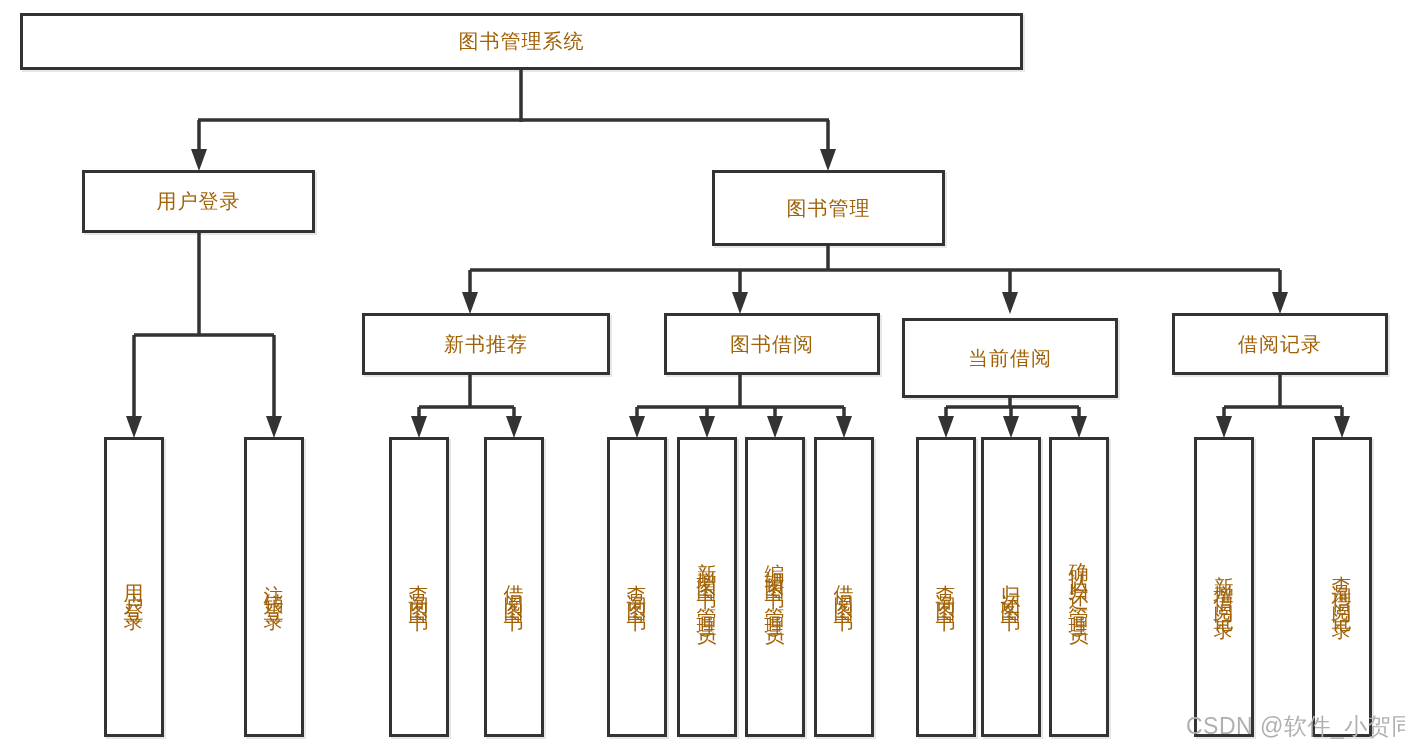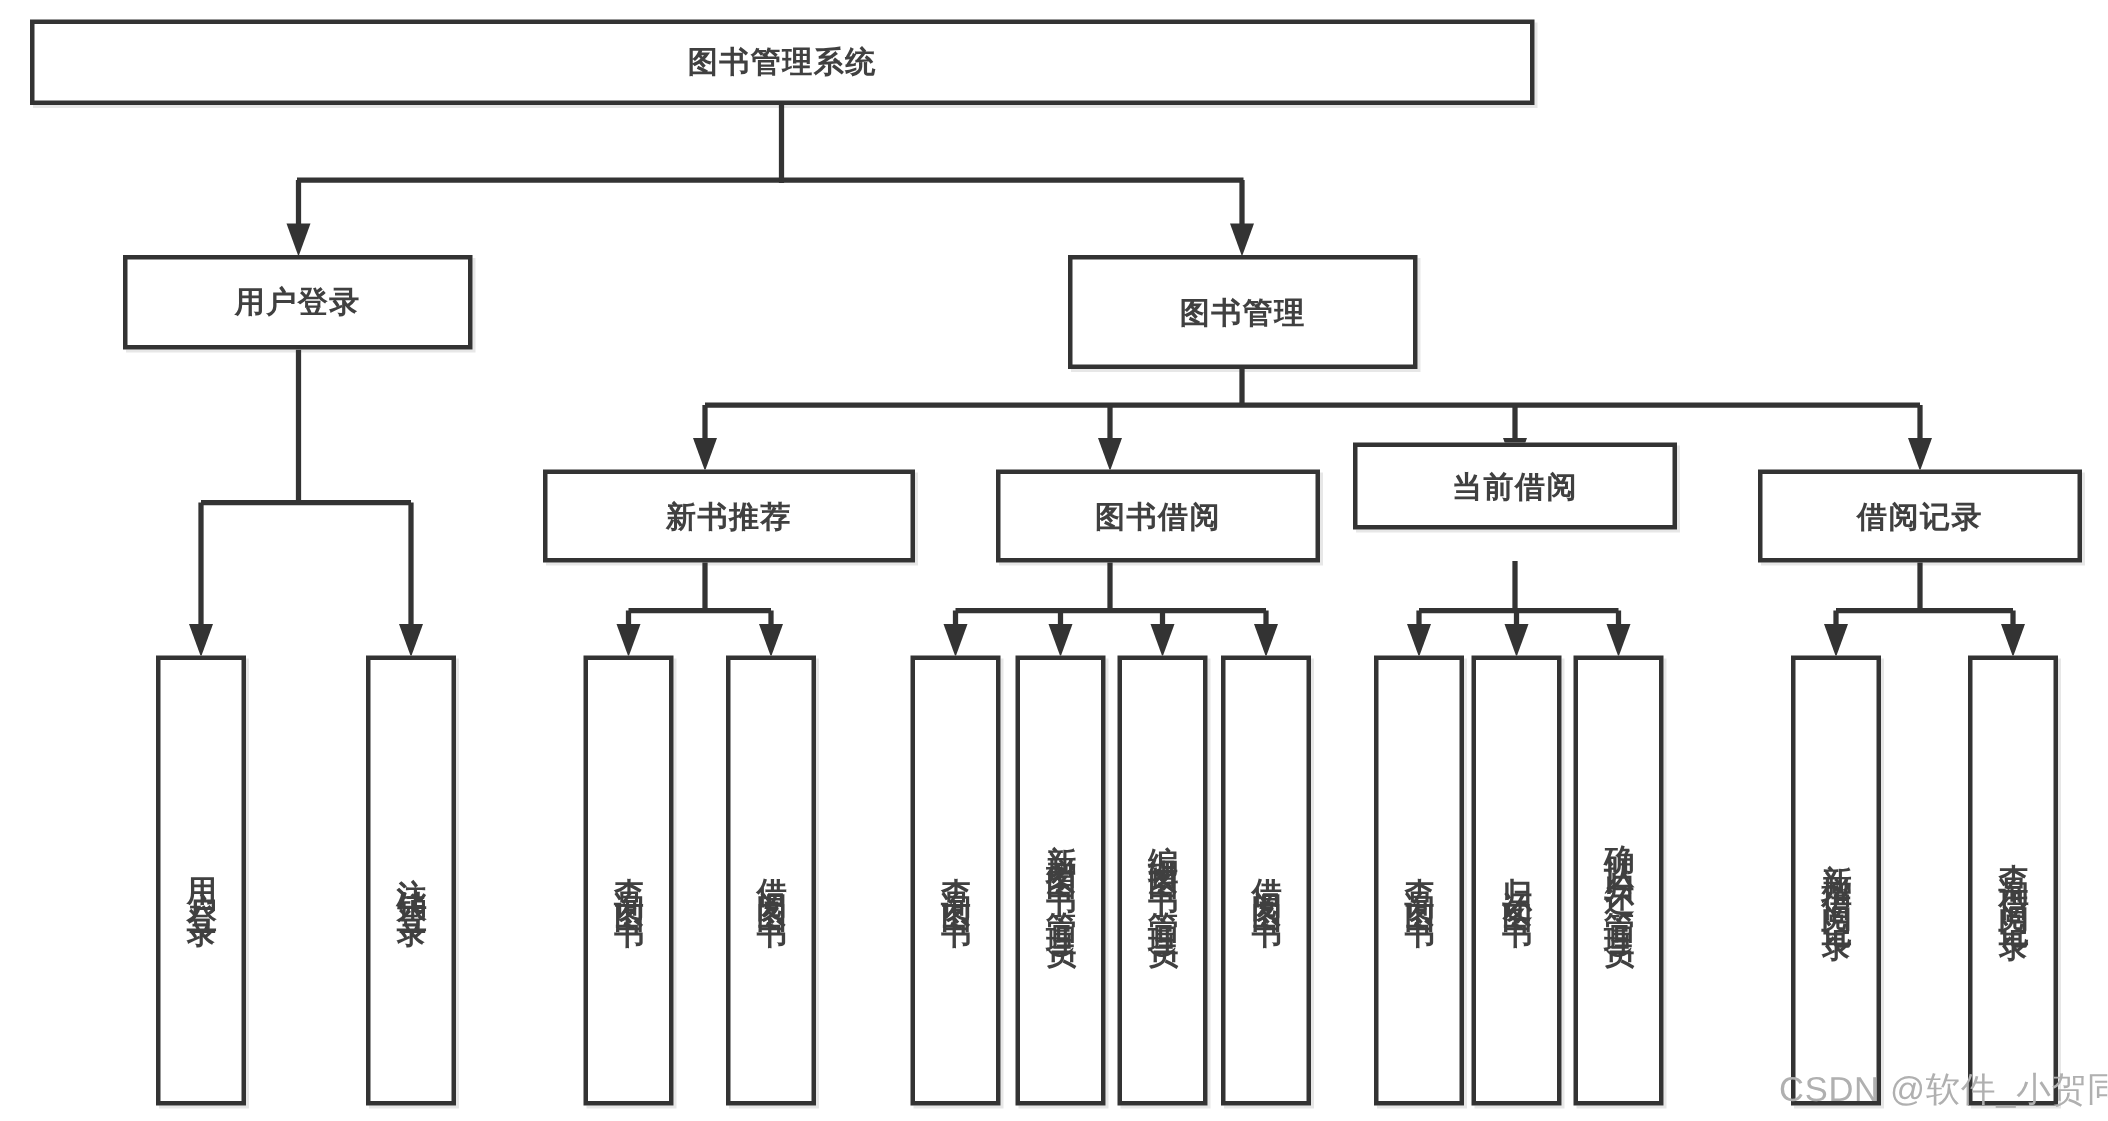--- a/index.html
+++ b/index.html
@@ -22,25 +22,24 @@
     box-sizing: border-box;
     border: 3px solid #333333;
     background: #ffffff;
     display: flex;
     align-items: center;
     justify-content: center;
     z-index: 2;
     box-shadow: 2px 2px 0 rgba(60,60,60,0.12);
   }
   .node span {
-    color: #404040;
+    color: #a16207;
     font-size: 20px;
     letter-spacing: 1px;
     white-space: nowrap;
-    font-weight: bold;
   }
   .node.v span {
     writing-mode: vertical-rl;
     text-orientation: mixed;
     letter-spacing: 9px;
     white-space: normal;
     line-height: 1;
   }
   .watermark {
     position: absolute;
@@ -125,21 +124,21 @@
   <div class="node" style="left:712px;top:170px;width:233px;height:76px">
     <span>图书管理</span>
   </div>
 
   <div class="node" style="left:362px;top:313px;width:248px;height:62px">
     <span>新书推荐</span>
   </div>
   <div class="node" style="left:664px;top:313px;width:216px;height:62px">
     <span>图书借阅</span>
   </div>
-  <div class="node" style="left:902px;top:295px;width:216px;height:58px">
+  <div class="node" style="left:902px;top:318px;width:216px;height:80px">
     <span>当前借阅</span>
   </div>
   <div class="node" style="left:1172px;top:313px;width:216px;height:62px">
     <span>借阅记录</span>
   </div>
 
   <div class="node v" style="left:104px;top:437px;width:60px;height:300px">
     <span>用户登录</span>
   </div>
   <div class="node v" style="left:244px;top:437px;width:60px;height:300px">

